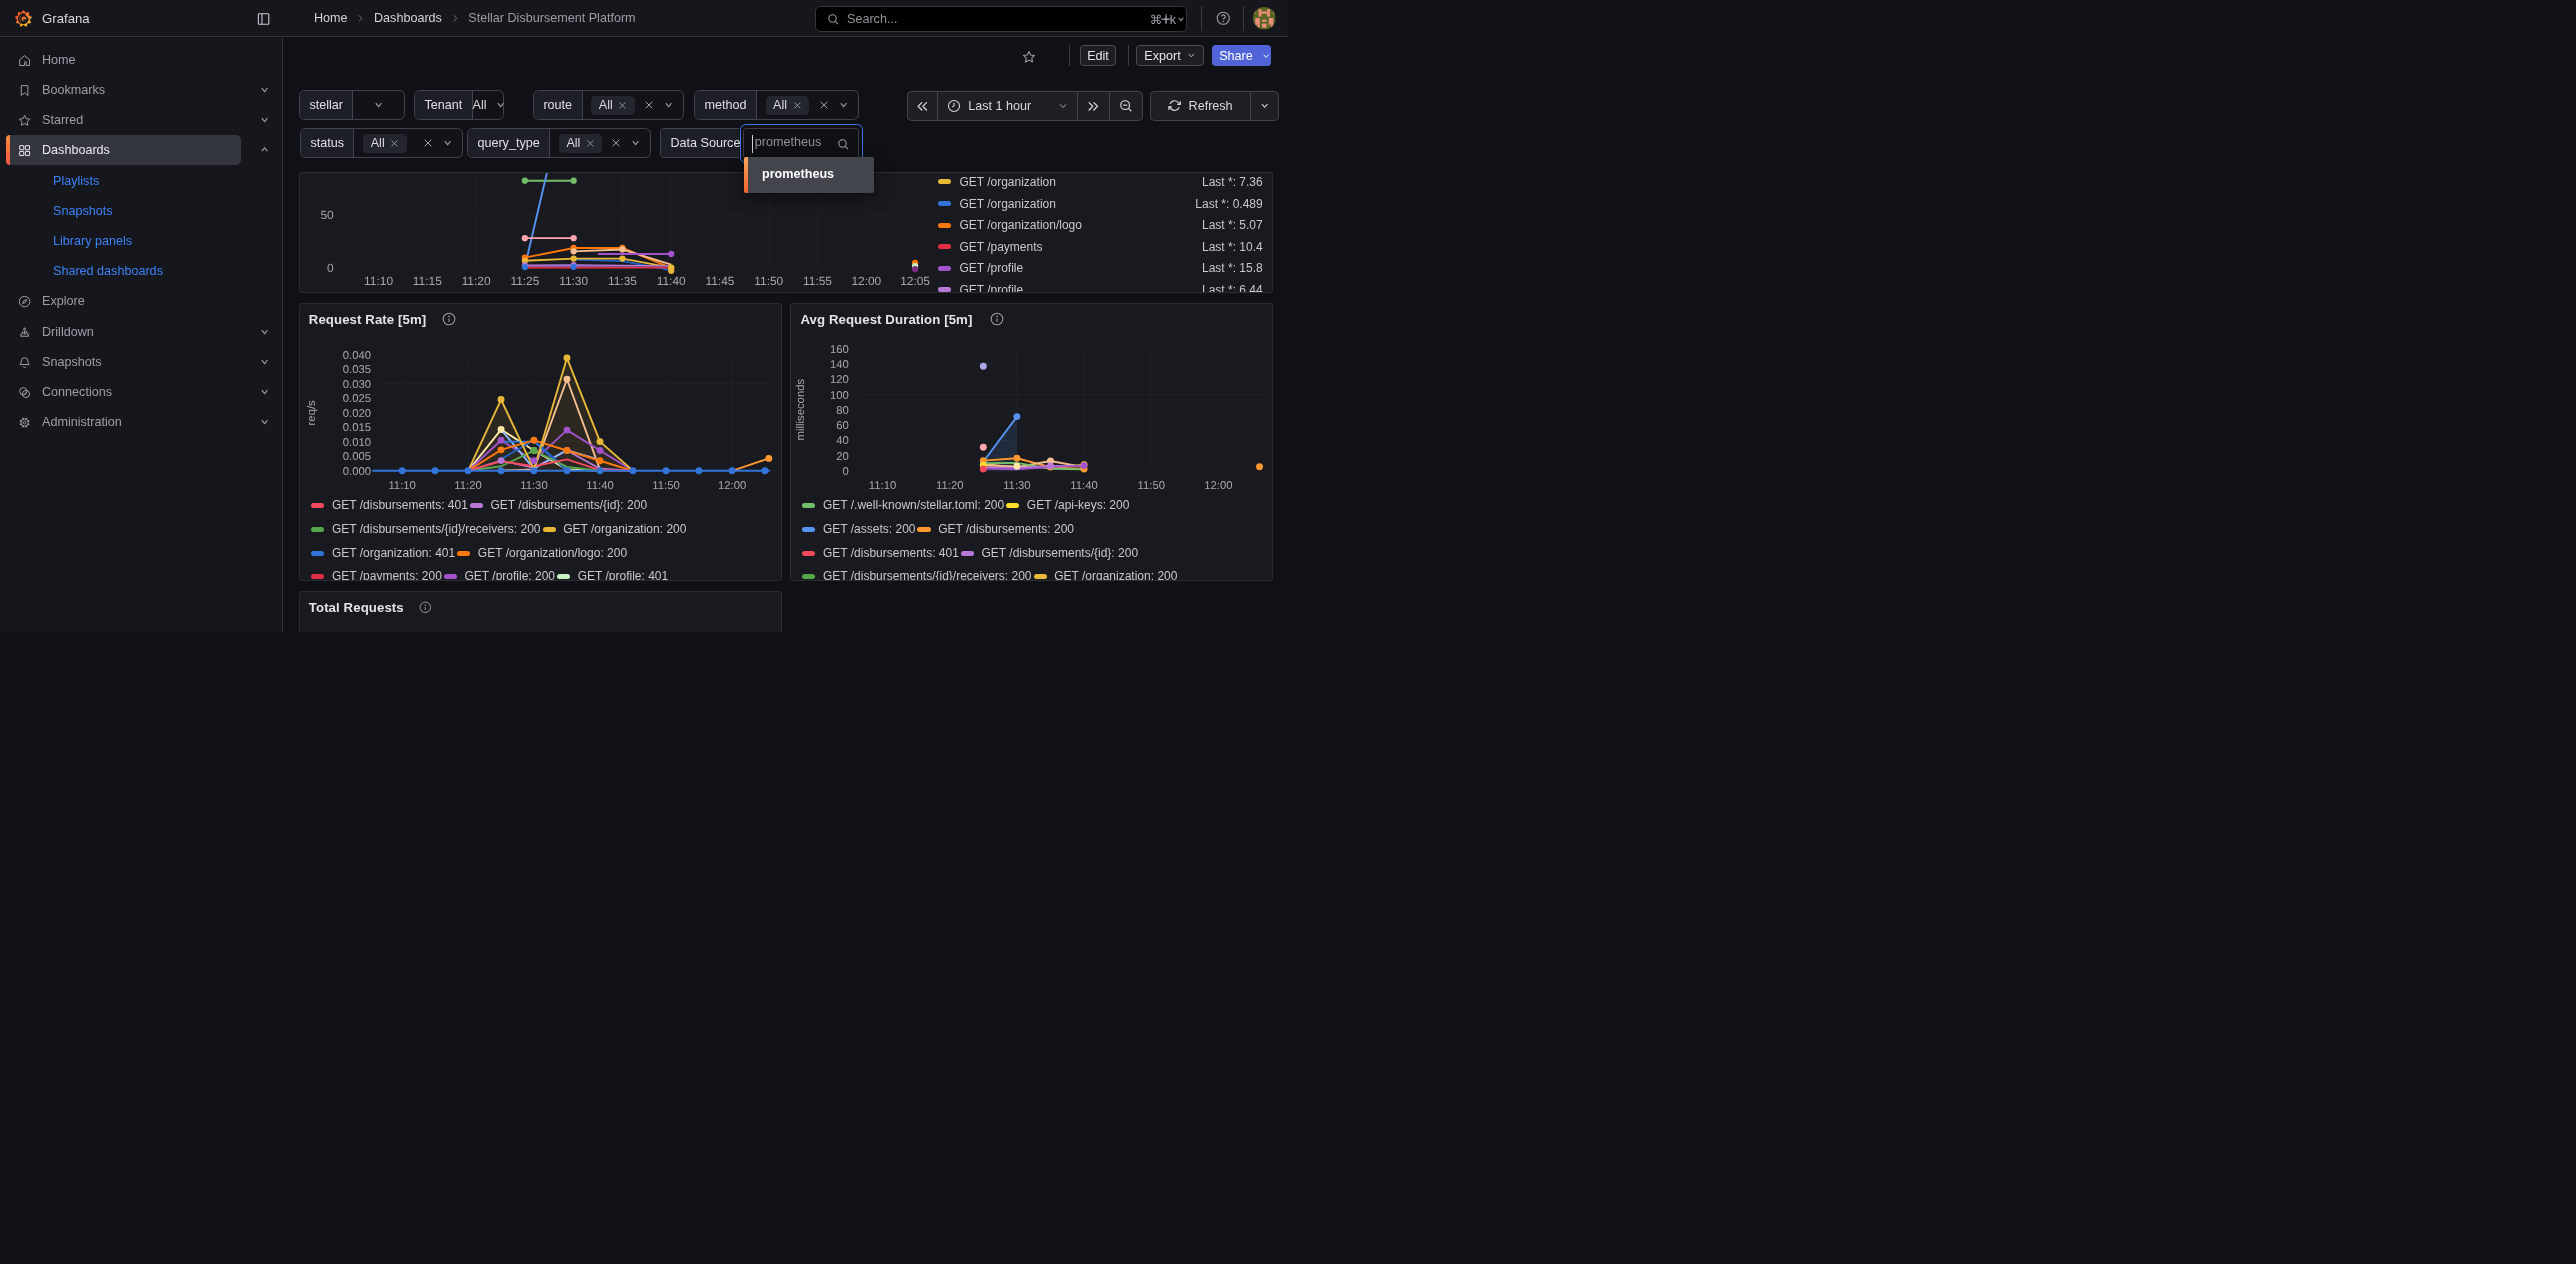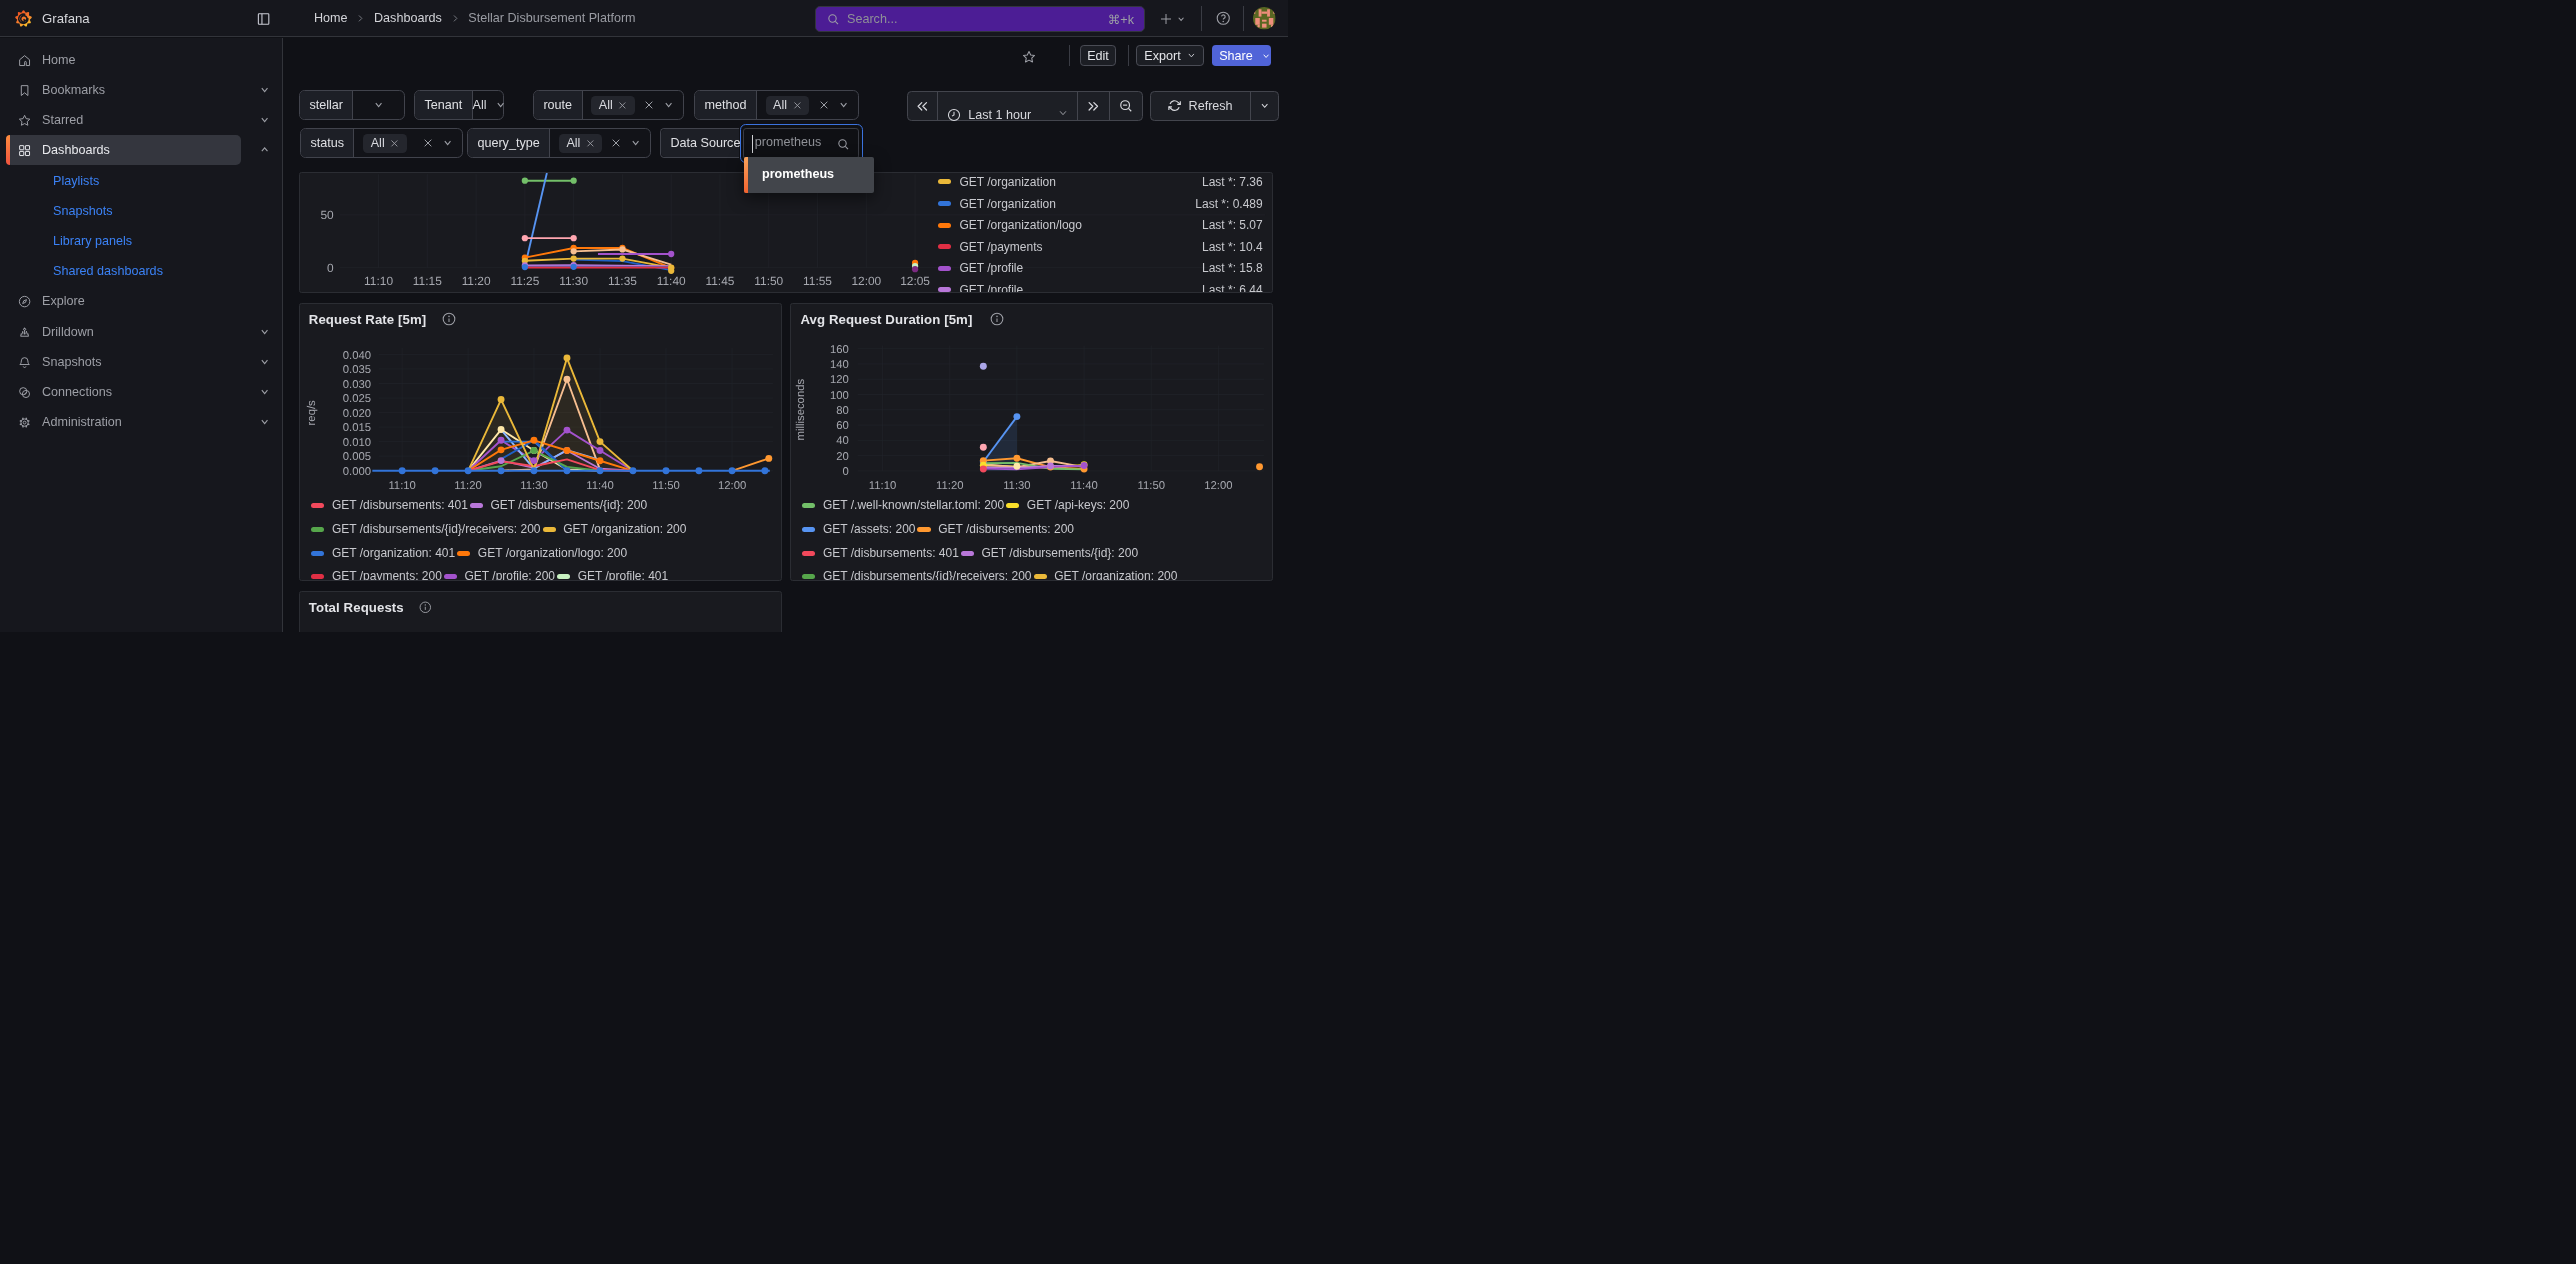--- a/index.html
+++ b/index.html
@@ -171,21 +171,21 @@
           <line x1="15.8" y1="15.8" x2="21" y2="21"></line>
         </svg>
     </div>
 
     <div class="abs" style="left:907px;top:91px;width:236px;height:30px;border:0.6px solid #43454d;border-radius:4.4px;background:#1d1f25;display:flex;color:#D8D9DE;">
       <div style="width:30px;border-right:0.6px solid #43454d;display:flex;align-items:center;justify-content:center;">
         <svg class="i" width="12.6" height="12.6" viewBox="0 0 24 24" fill="none" stroke="#D8D9DE" stroke-width="2.4" stroke-linecap="round" stroke-linejoin="round">
             <path d="M11 5 l-7 7 7 7M20 5 l-7 7 7 7"></path>
           </svg>
       </div>
-      <div style="flex:1;display:flex;align-items:flex-start;padding:0 8.8px;gap:7.5px;margin-top:16px;">
+      <div style="flex:1;display:flex;align-items:center;padding:0 8.8px;gap:7.5px;">
         <svg class="i" width="14" height="14" viewBox="0 0 24 24" fill="none" stroke="#D8D9DE" stroke-width="1.8">
             <circle cx="12" cy="12" r="9.5"></circle>
             <path d="M12 6.5V12l-3.5 2"></path>
           </svg>
         <span style="font-size:12.6px;">Last 1 hour</span>
         <span style="flex:1"></span>
         <svg class="i" width="10" height="10" viewBox="0 0 24 24" fill="none" stroke="#9D9FA6" stroke-width="2.4">
             <path d="M5 8 l7 8 7-8"></path>
           </svg>
       </div>
@@ -563,21 +563,21 @@
       <svg class="i" width="8.8" height="8.8" viewBox="0 0 24 24" fill="none" stroke="#787b83" stroke-width="2.6">
           <path d="M8 4 l8 8 -8 8"></path>
         </svg>
       <span>Dashboards</span>
       <svg class="i" width="8.8" height="8.8" viewBox="0 0 24 24" fill="none" stroke="#787b83" stroke-width="2.6">
           <path d="M8 4 l8 8 -8 8"></path>
         </svg>
       <span style="color:#9a9ca3;">Stellar Disbursement Platform</span>
     </div>
 
-    <div class="abs" style="left:815px;top:5.7px;width:330px;height:26px;background:#4c1d95;border:0.6px solid #33353d;border-radius:5px;">
+    <div class="abs" style="left:815px;top:5.7px;width:372px;height:26px;background:#000000;border:0.6px solid #33353d;border-radius:5px;">
       <svg class="abs i" style="left:11.3px;top:6.3px" width="12.6" height="12.6" viewBox="0 0 24 24" fill="none" stroke="#9D9FA6" stroke-width="2">
           <circle cx="10.5" cy="10.5" r="7"></circle>
           <line x1="15.8" y1="15.8" x2="21" y2="21"></line>
         </svg>
       <div class="abs" style="left:31px;top:5px;font-size:12.6px;color:#8f9197;">Search...</div>
       <div class="abs" style="right:10px;top:5px;font-size:12.6px;color:#9D9FA6;">⌘+k</div>
     </div>
 
     <svg class="abs i" style="left:1160px;top:12.6px" width="12" height="12" viewBox="0 0 24 24" fill="none" stroke="#9D9FA6" stroke-width="2">
         <line x1="12" y1="2" x2="12" y2="22"></line>

